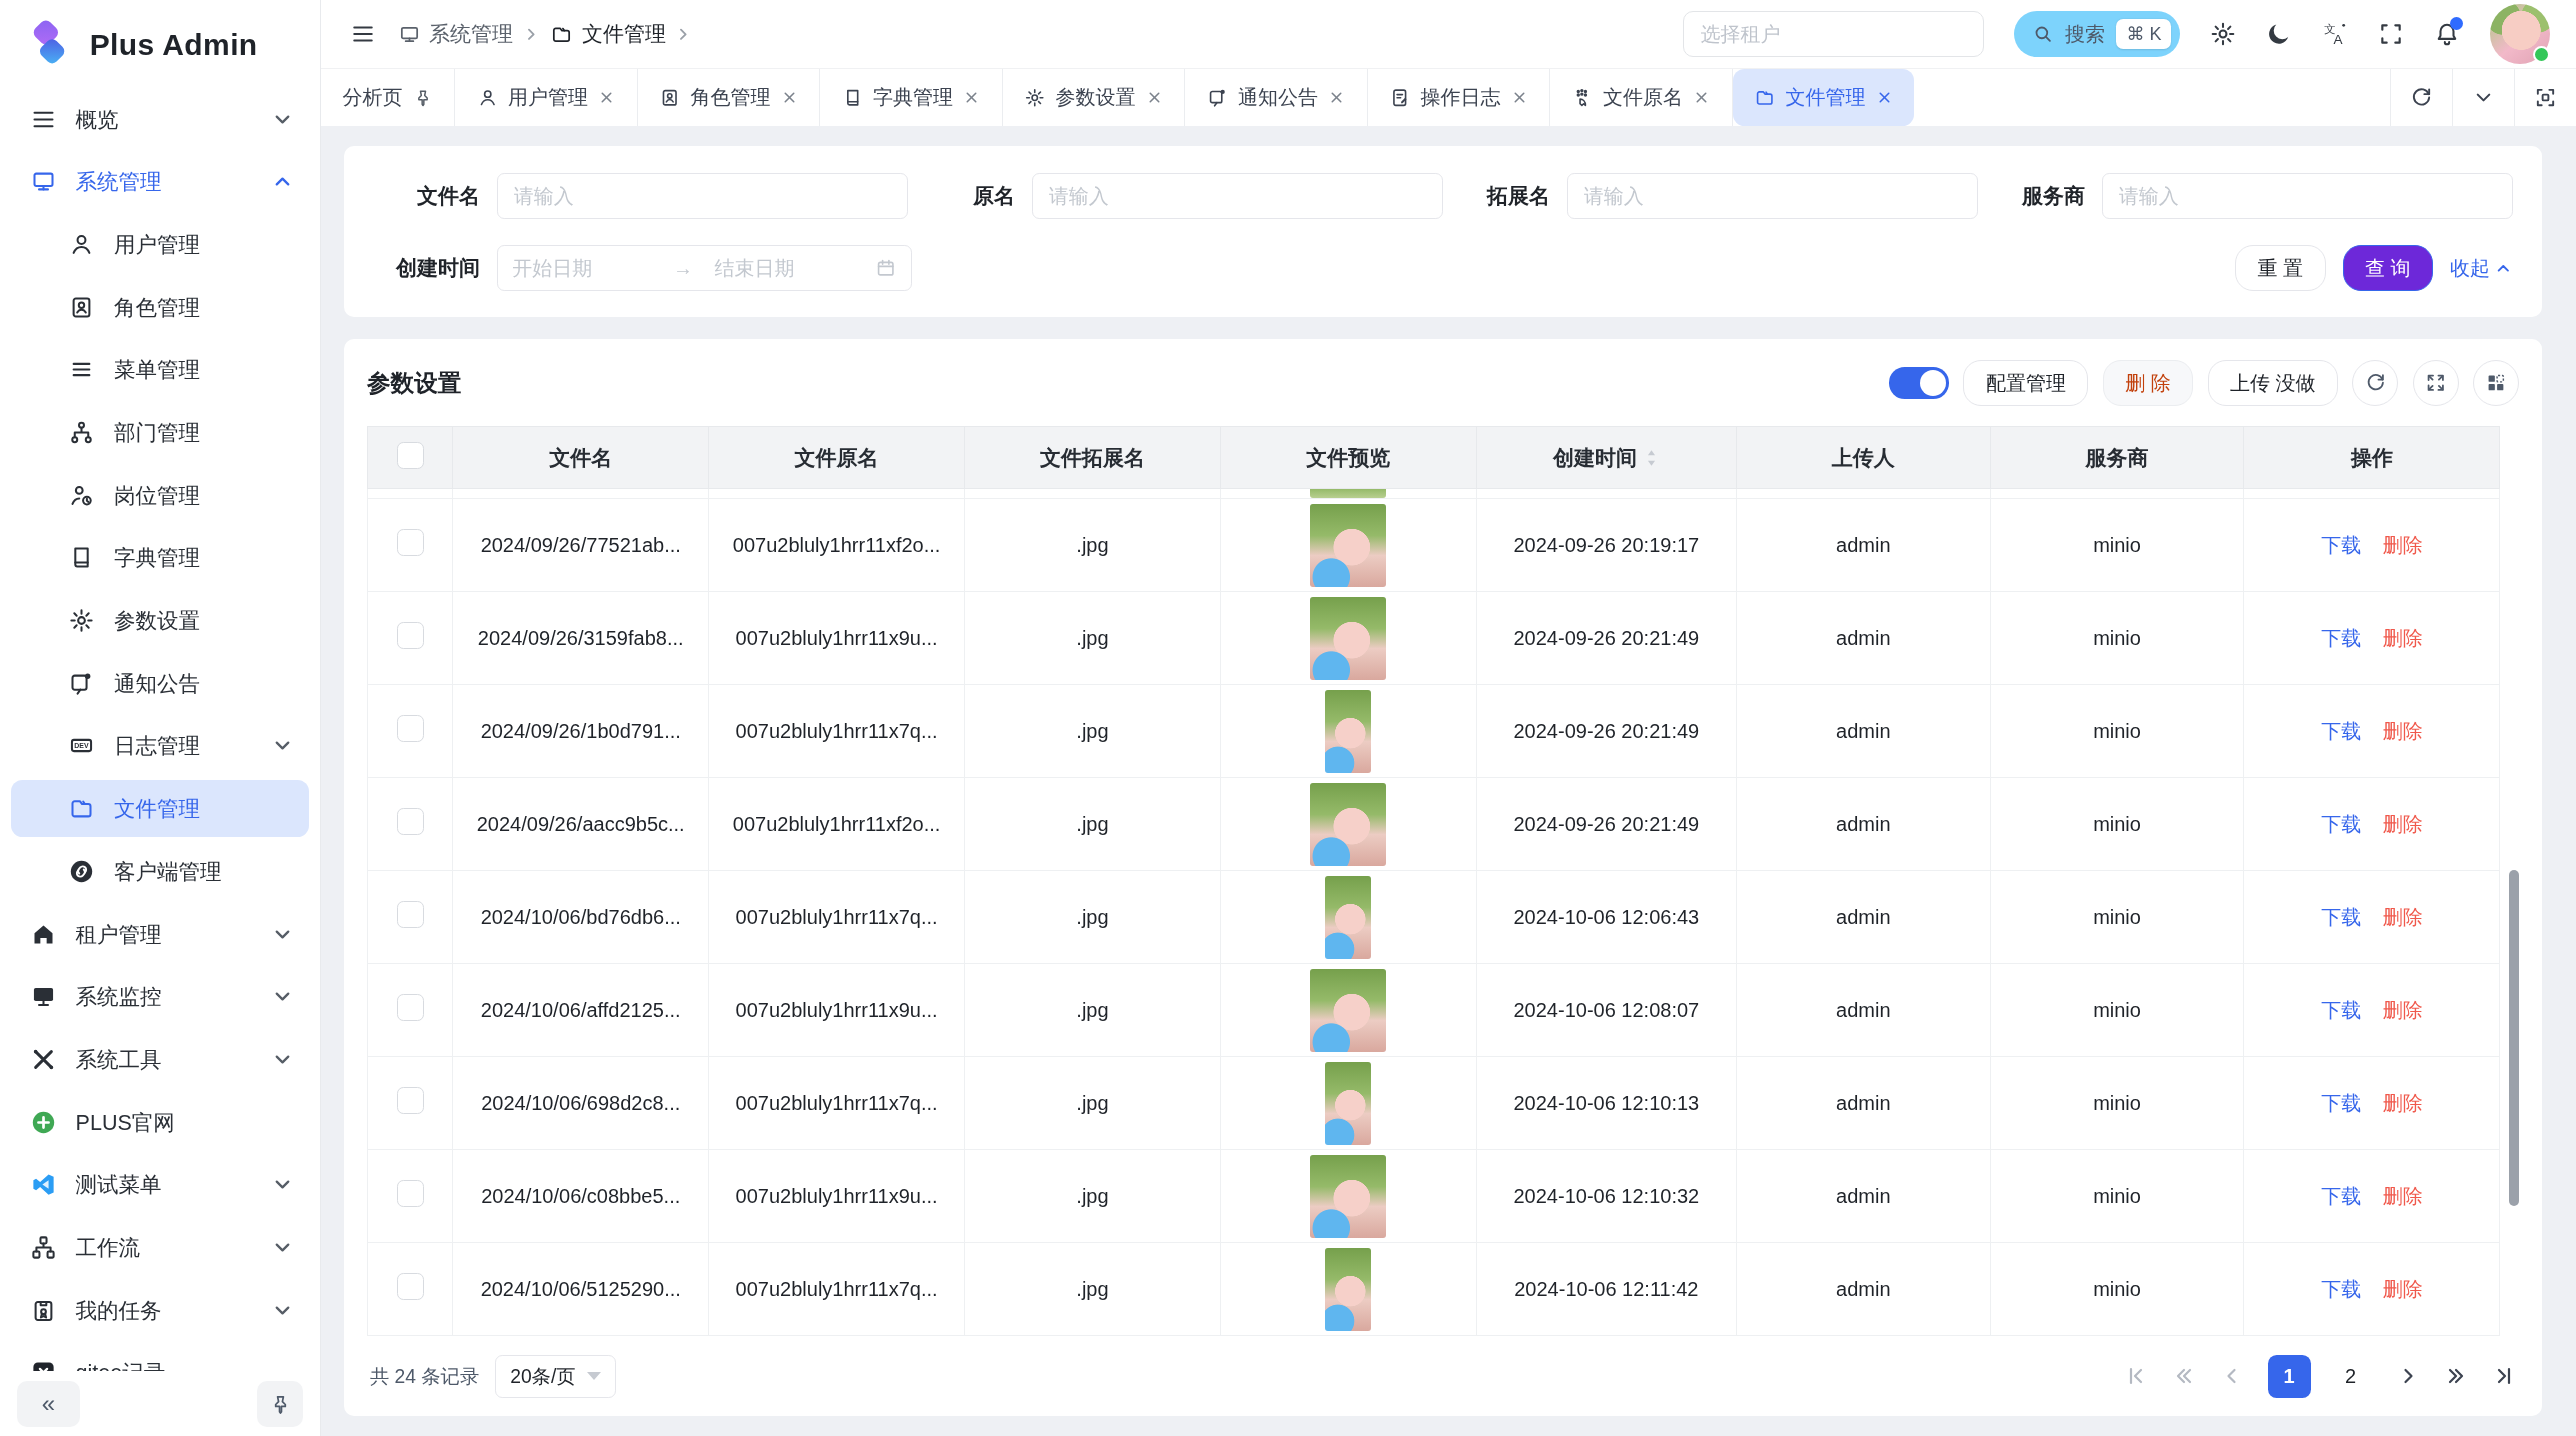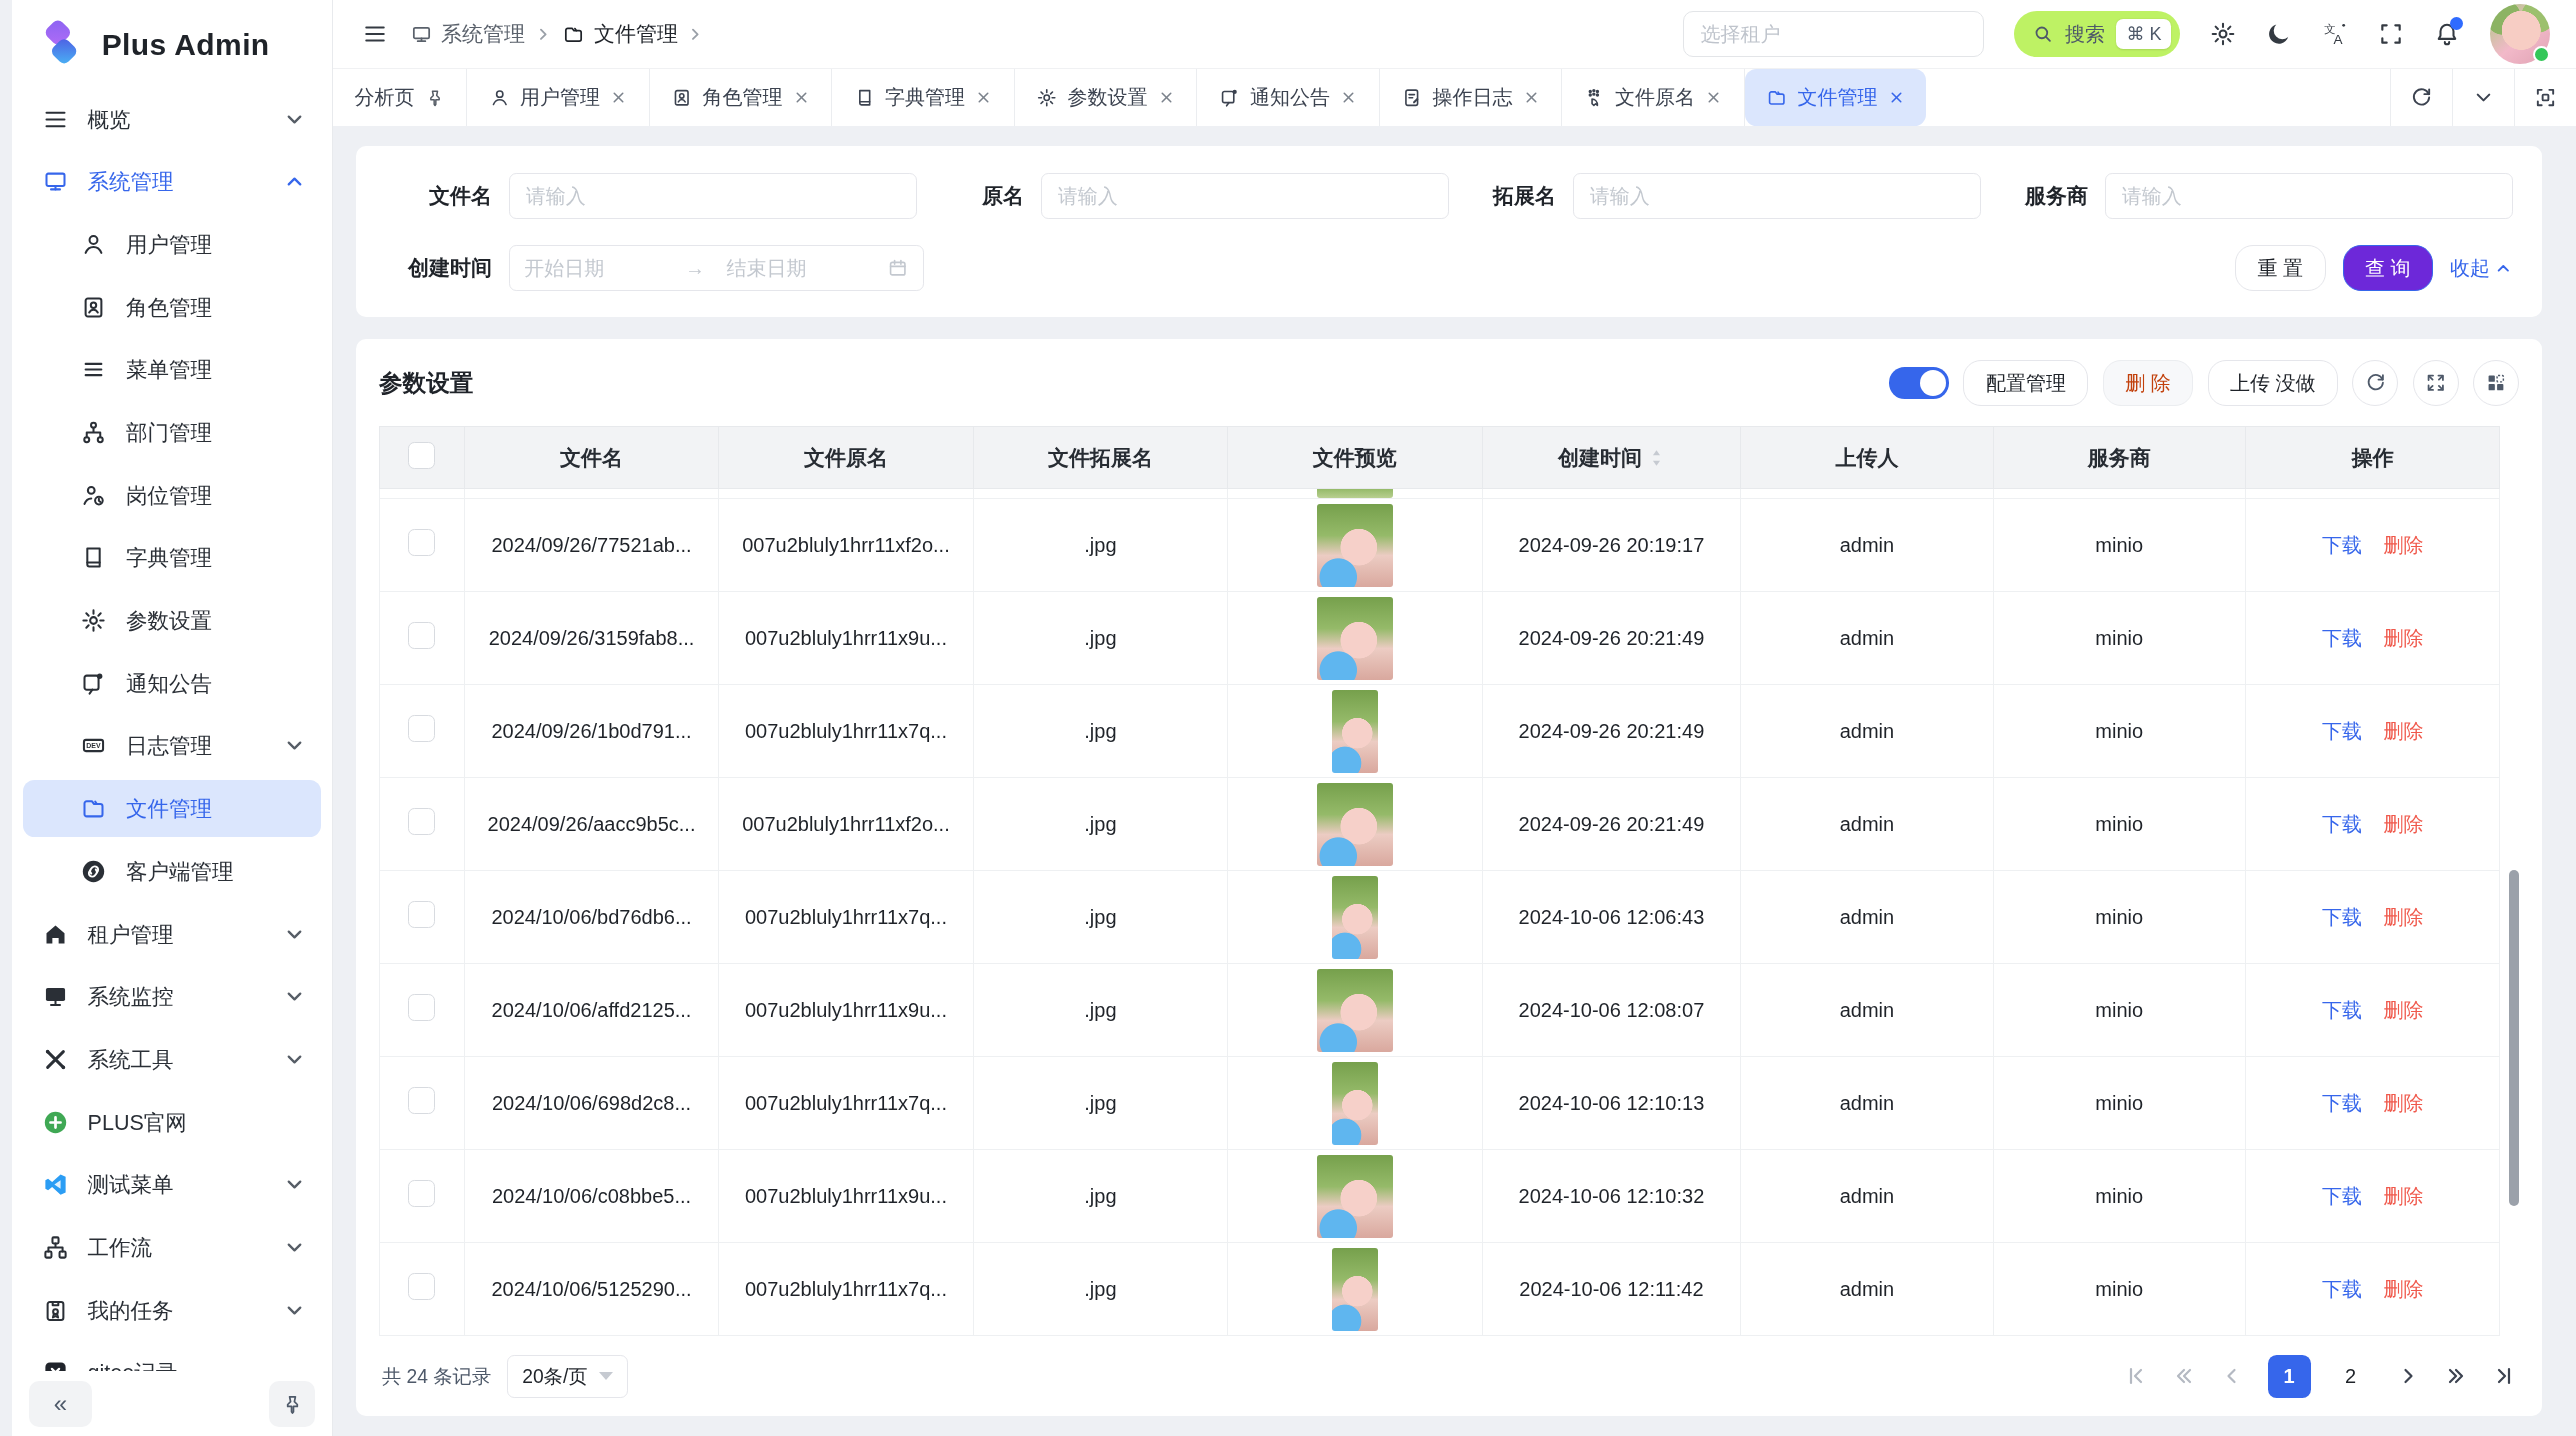--- a/index.html
+++ b/index.html
@@ -1,18 +1,18 @@
 <!DOCTYPE html>
 <html style="font-size:11.4px"><head>
 <meta charset="utf-8">
 <style>
   * { margin:0; padding:0; box-sizing:border-box; }
   html,body { width:2576px; height:1437px; overflow:hidden; background:#eef0f4;
     font-family:"Liberation Sans","DejaVu Sans",sans-serif; color:#1f2329; }
-  .app { display:flex; width:100%; height:100%;padding-left:12px; }
+  .app { display:flex; width:100%; height:100%; }
 
   
   .sidebar { width:321px; height:100%; background:#fff; border-right:0.7px solid #e8eaed;
     position:relative; flex:0 0 321px; overflow:hidden; }
   .logo { display:flex; align-items:center; gap:15.7px; padding:18.6px 24px 14.3px 24px; }
   .logo-text { font-size:30px; font-weight:bold; letter-spacing:0.4px; }
   .menu { padding:5.7px 11.4px; }
   .m-item { display:flex; align-items:center; height:57px; margin-bottom:5.7px; border-radius:11.4px;
     padding-left:18.6px; font-size:21.5px; color:#2a2f36; cursor:pointer; position:relative; }
   .m-item .mi { width:27px; height:27px; flex:0 0 27px; margin-right:18.6px; display:inline-flex; }
@@ -38,21 +38,21 @@
   .icon-btn svg { width:26px; height:26px; }
   .crumbs { display:flex; align-items:center; gap:10px; font-size:21px; color:#5a616b; }
   .crumb { display:flex; align-items:center; gap:8.6px; }
   .crumb .mi { width:23px; height:23px; display:inline-flex; }
   .crumb.last { color:#1f2329; }
   .crumb-sep { color:#9aa0a8; width:18.6px; height:18.6px; }
   .topbar-right { margin-left:auto; display:flex; align-items:center; gap:30px; }
   .tenant input { width:301px; height:46px; border:0.7px solid #e3e5e8; border-radius:10px;
     font-size:20px; padding:0 17px; outline:none; color:#1f2329; }
   .tenant input::placeholder { color:#bfc4cc; }
-  .search-pill { display:flex; align-items:center; gap:11.4px; background:#bef264; height:46px;
+  .search-pill { display:flex; align-items:center; gap:11.4px; background:#7dd3fc; height:46px;
     border-radius:23px; padding:0 8.6px 0 18.6px; color:#4e5969; font-size:20px; }
   .search-pill svg { width:21.5px; height:21.5px; }
   .kbd { background:#fff; border-radius:7.2px; padding:4.3px 10px; font-size:18px; color:#4e5969;
     box-shadow:0 0.7px 2.1px rgba(0,0,0,.12); }
   .bell-wrap { position:relative; }
   .bell-dot { position:absolute; top:-4.3px; right:-2.9px; width:13px; height:13px; border-radius:50%; background:#2f6bff; }
   .avatar { width:60px; height:60px; border-radius:50%; position:relative;
     background:
       radial-gradient(circle at 52% 44%, #f7cdc4 0 42%, rgba(0,0,0,0) 43%),
       radial-gradient(circle at 22% 22%, #8cb363 0 26%, rgba(0,0,0,0) 27%),

